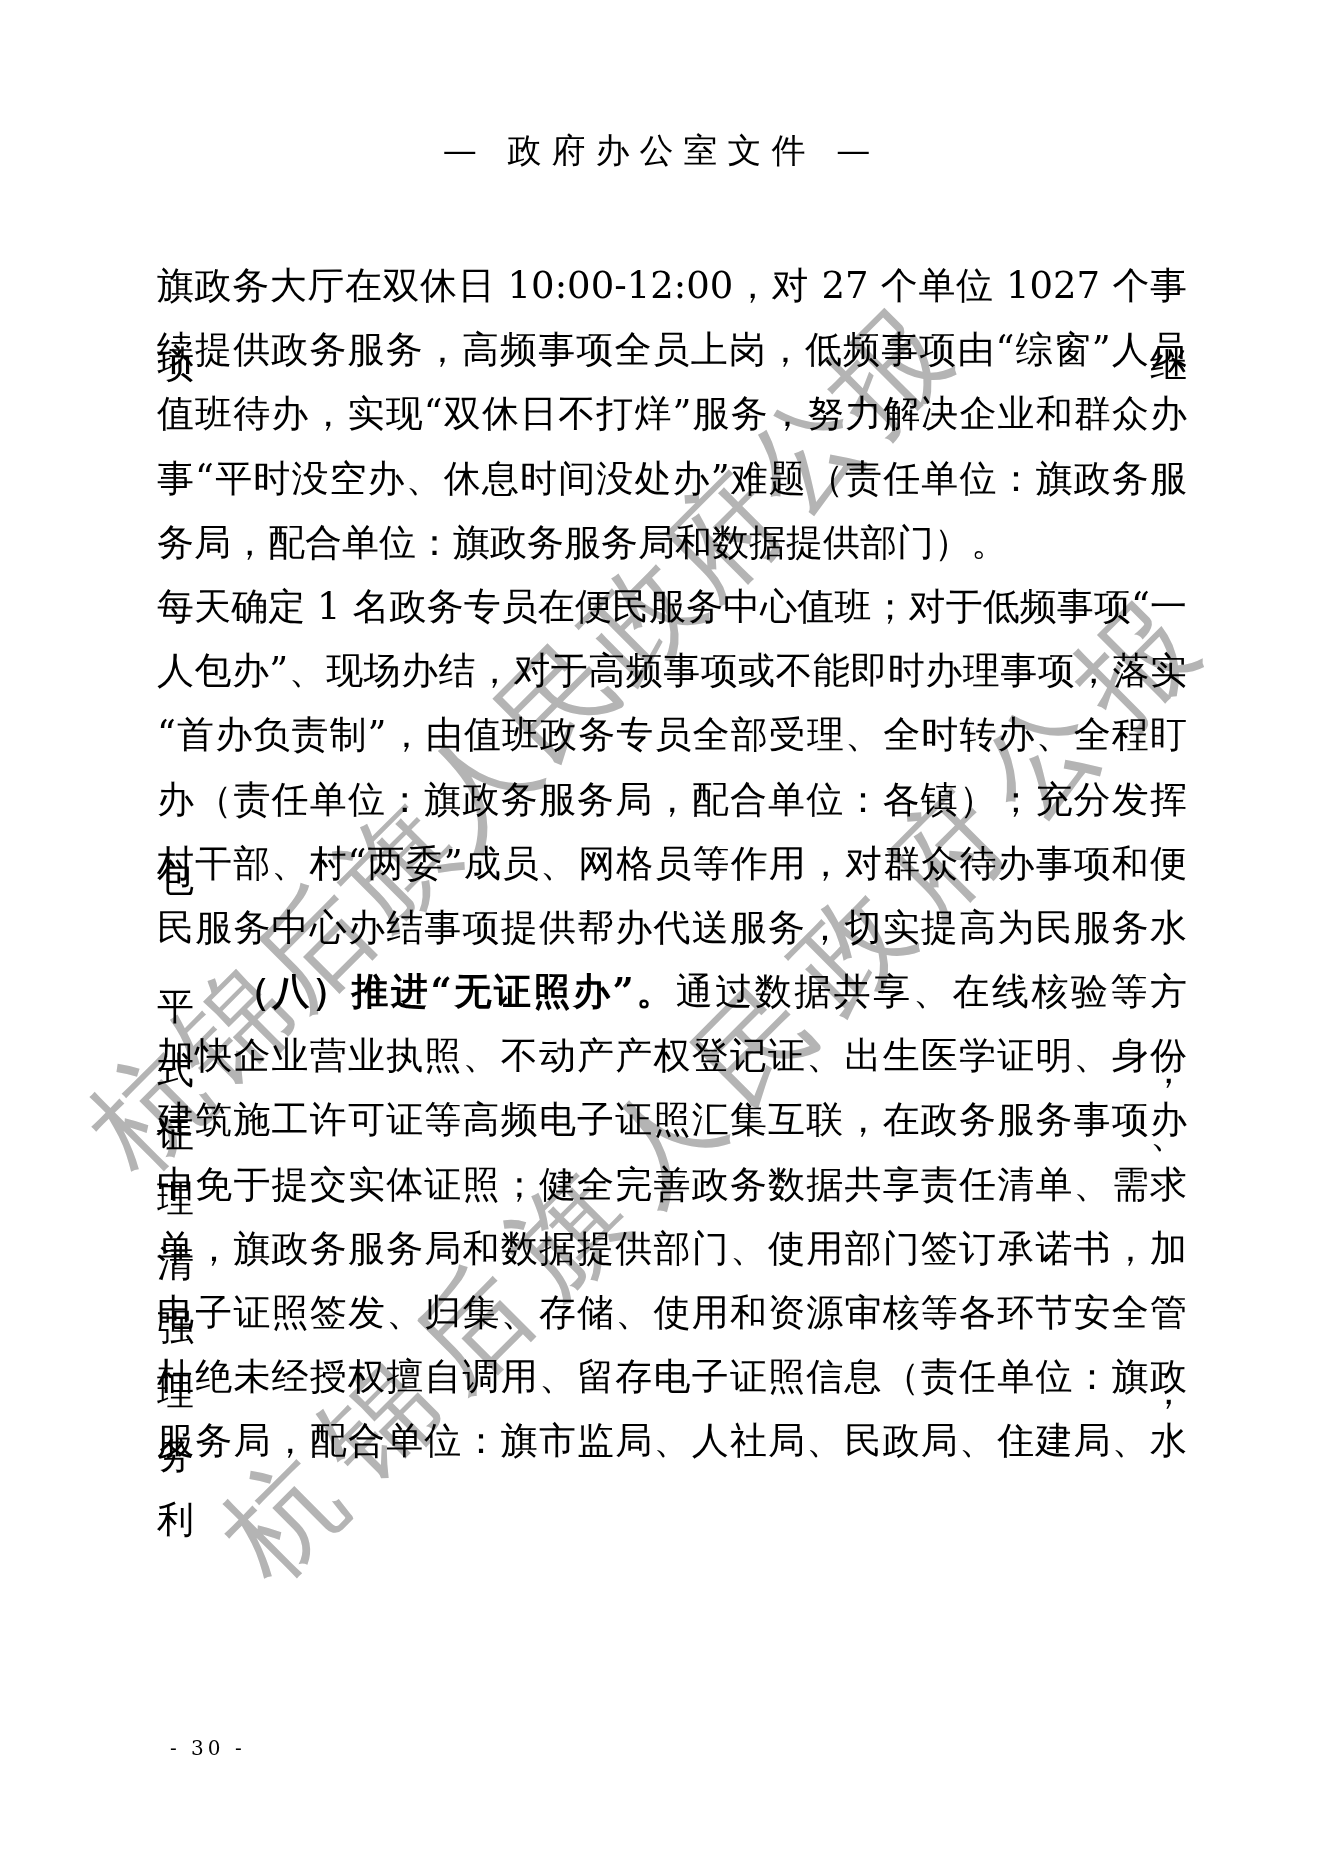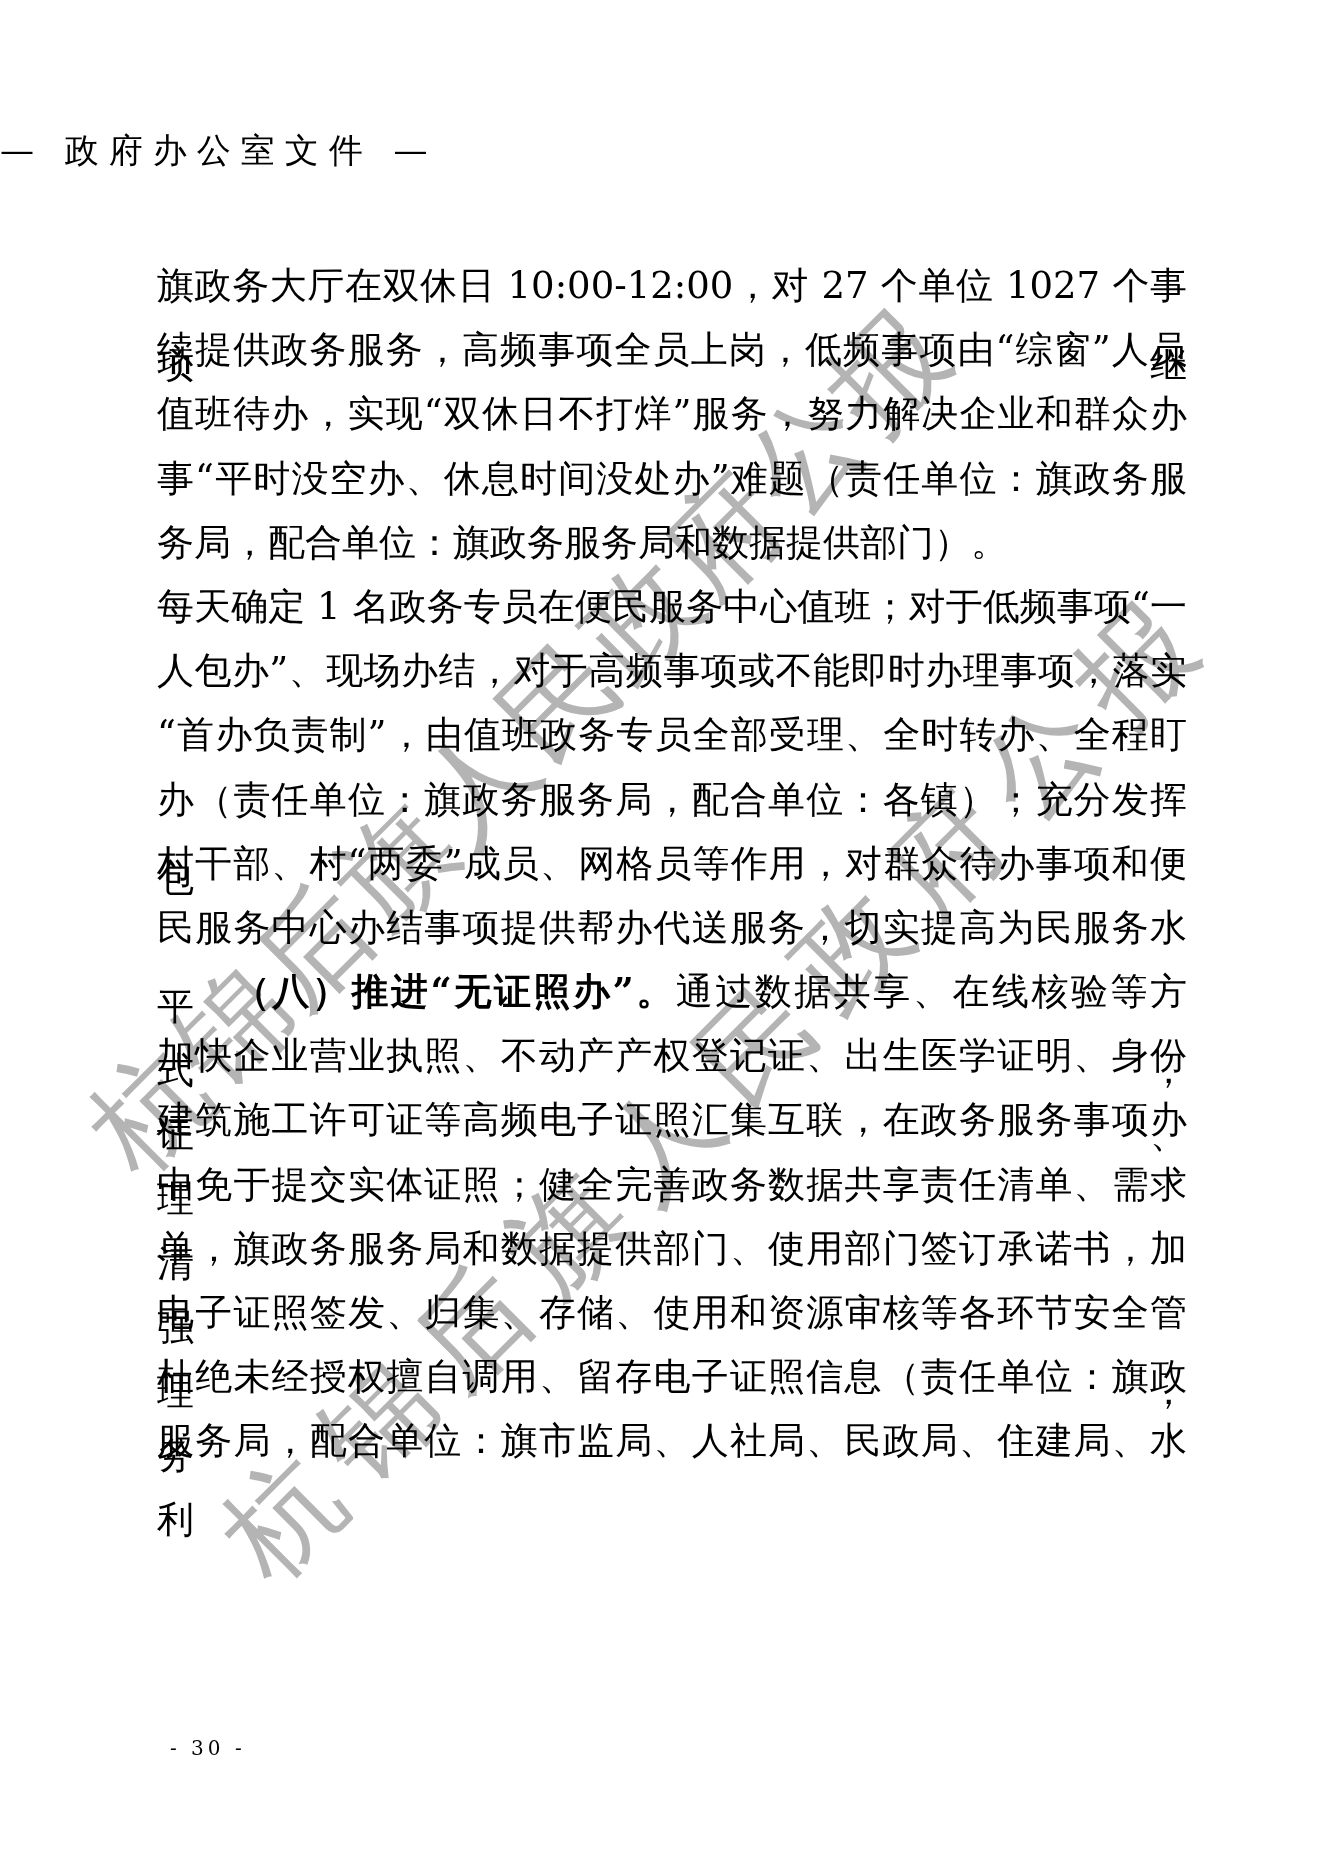--- a/index.html
+++ b/index.html
@@ -26,21 +26,21 @@
     transform: rotate(-45deg);
     user-select: none;
   }
   .wm-1 { left: 70px;  top: 1110px; letter-spacing: 4px; }
   .wm-2 { left: 203px; top: 1517px; letter-spacing: 22px; }
   
   .fg { position: absolute; inset: 0; z-index: 1; }
   .page-header {
     position: absolute;
     top: 128px; left: 0; width: 100%;
-    text-align: left;
+    text-align: center;
     font-size: 34px;
     letter-spacing: 10px;
     font-weight: 500;
   }
   .body-text {
     position: absolute;
     left: 157px; top: 246px;
     width: 1030px;
   }
   .line {

